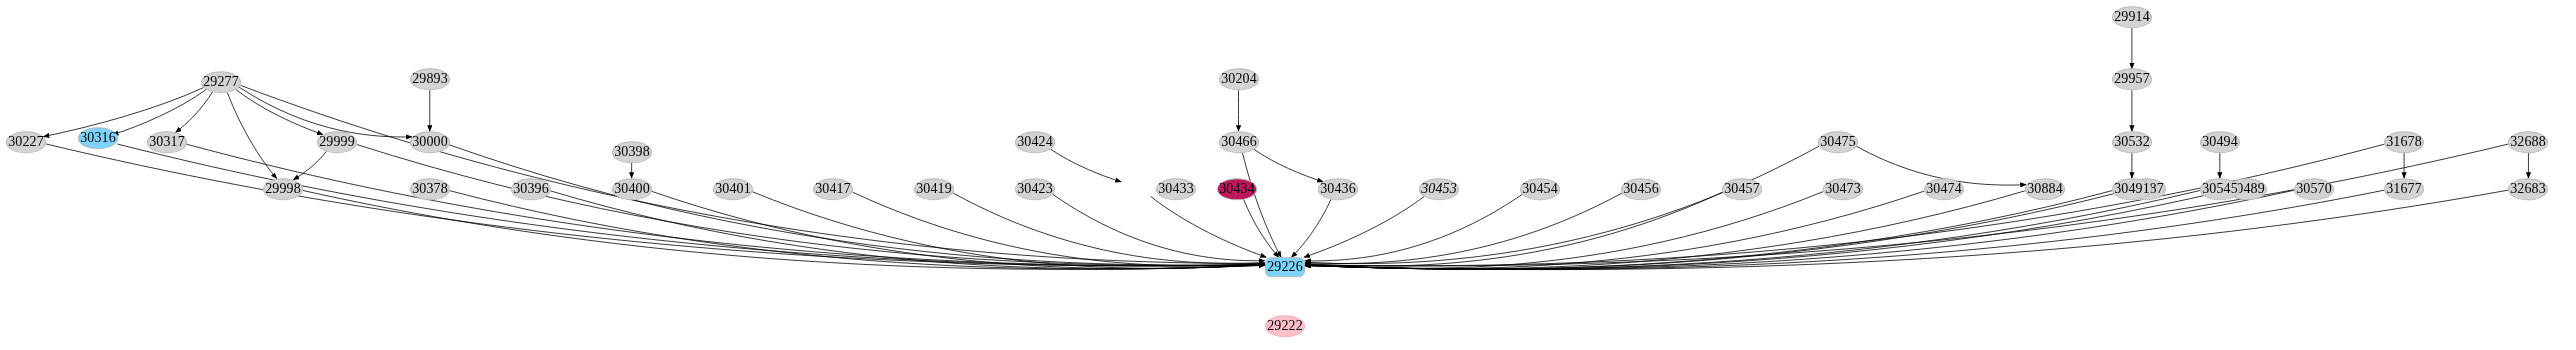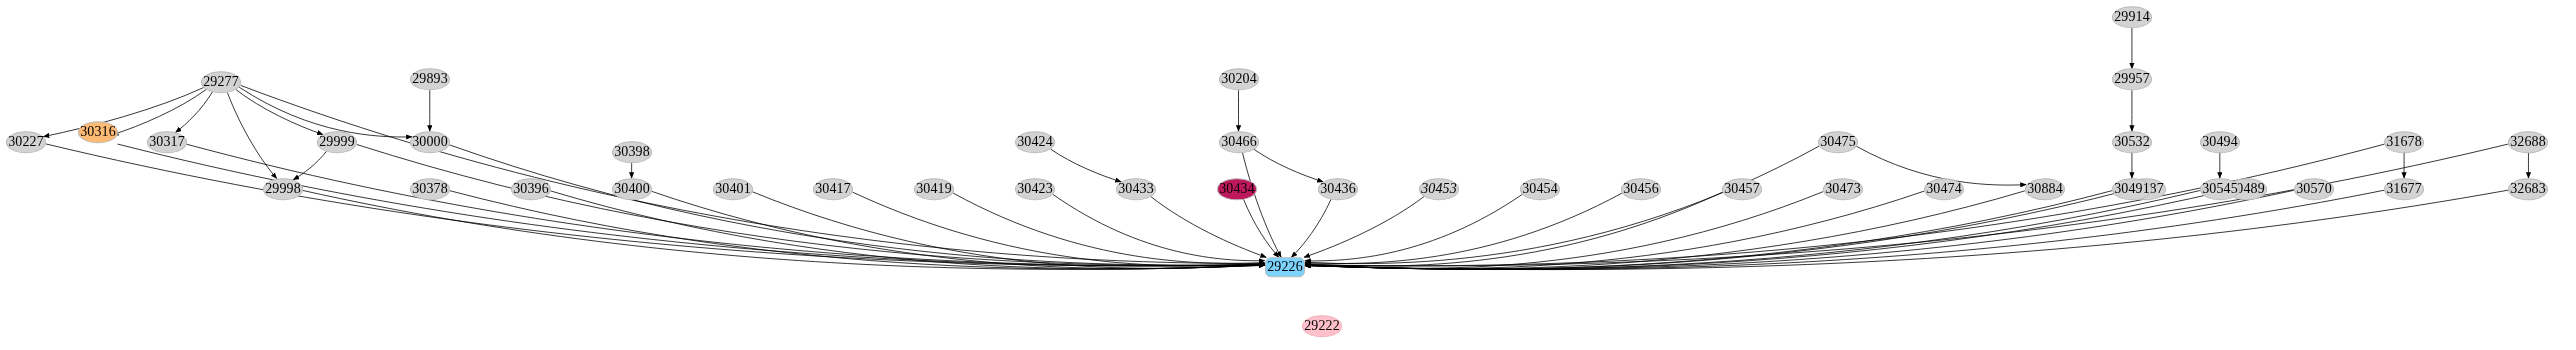--- a/index.html
+++ b/index.html
@@ -94,21 +94,21 @@
       </div>
       <div class="node ellipse" style="left: 2132px; top: 17px; width: 40px; height: 21.5px; background: rgb(211, 211, 211);">
         <span class="lbl">29914</span>
       </div>
       <div class="node ellipse" style="left: 2132px; top: 79px; width: 40px; height: 21.5px; background: rgb(211, 211, 211);">
         <span class="lbl">29957</span>
       </div>
       <div class="node ellipse" style="left: 26px; top: 142px; width: 40px; height: 21.5px; background: rgb(211, 211, 211);">
         <span class="lbl">30227</span>
       </div>
-      <div class="node ellipse" style="left: 98px; top: 132px; width: 40px; height: 21.5px; background: #fdba74;">
+      <div class="node ellipse" style="left: 98px; top: 138px; width: 40px; height: 21.5px; background: #7dd3fc;">
         <span class="lbl">30316</span>
       </div>
       <div class="node ellipse" style="left: 167px; top: 142px; width: 40px; height: 21.5px; background: rgb(211, 211, 211);">
         <span class="lbl">30317</span>
       </div>
       <div class="node ellipse" style="left: 337px; top: 142px; width: 40px; height: 21.5px; background: rgb(211, 211, 211);">
         <span class="lbl">29999</span>
       </div>
       <div class="node ellipse" style="left: 430px; top: 142px; width: 40px; height: 21.5px; background: rgb(211, 211, 211);">
         <span class="lbl">30000</span>
@@ -154,21 +154,21 @@
       </div>
       <div class="node ellipse" style="left: 833px; top: 189px; width: 40px; height: 21.5px; background: rgb(211, 211, 211);">
         <span class="lbl">30417</span>
       </div>
       <div class="node ellipse" style="left: 934px; top: 189px; width: 40px; height: 21.5px; background: rgb(211, 211, 211);">
         <span class="lbl">30419</span>
       </div>
       <div class="node ellipse" style="left: 1035px; top: 189px; width: 40px; height: 21.5px; background: rgb(211, 211, 211);">
         <span class="lbl">30423</span>
       </div>
-      <div class="node ellipse" style="left: 1136px; top: 189px; width: 40px; height: 21.5px; background: rgb(211, 211, 211);">
+      <div class="node ellipse" style="left: 1176px; top: 189px; width: 40px; height: 21.5px; background: rgb(211, 211, 211);">
         <span class="lbl">30433</span>
       </div>
       <div class="node ellipse" style="left: 1237px; top: 189px; width: 40px; height: 21.5px; background: #be185d;">
         <span class="lbl">30434</span>
       </div>
       <div class="node ellipse" style="left: 1338px; top: 189px; width: 40px; height: 21.5px; background: rgb(211, 211, 211);">
         <span class="lbl">30436</span>
       </div>
       <div class="node ellipse" style="left: 1439px; top: 189px; width: 40px; height: 21.5px; background: rgb(211, 211, 211); font-style: italic;">
         <span class="lbl">30453</span>
@@ -208,18 +208,18 @@
       </div>
       <div class="node ellipse" style="left: 2404px; top: 189px; width: 40px; height: 21.5px; background: rgb(211, 211, 211);">
         <span class="lbl">31677</span>
       </div>
       <div class="node ellipse" style="left: 2528px; top: 189px; width: 40px; height: 21.5px; background: rgb(211, 211, 211);">
         <span class="lbl">32683</span>
       </div>
       <div class="node box" style="left: 1285px; top: 267px; width: 40px; height: 19.5px; background: #7dd3fc; border-radius: 6px;">
         <span class="lbl">29226</span>
       </div>
-      <div class="node ellipse pink" style="left: 1285px; top: 326px; width: 40px; height: 21.5px; background: rgb(255, 192, 203); margin-left: 37px;">
+      <div class="node ellipse pink" style="left: 1285px; top: 326px; width: 40px; height: 21.5px; background: rgb(255, 192, 203);">
         <span class="lbl">29222</span>
       </div>
     </div>
 </div>
 
 
 </body></html>

